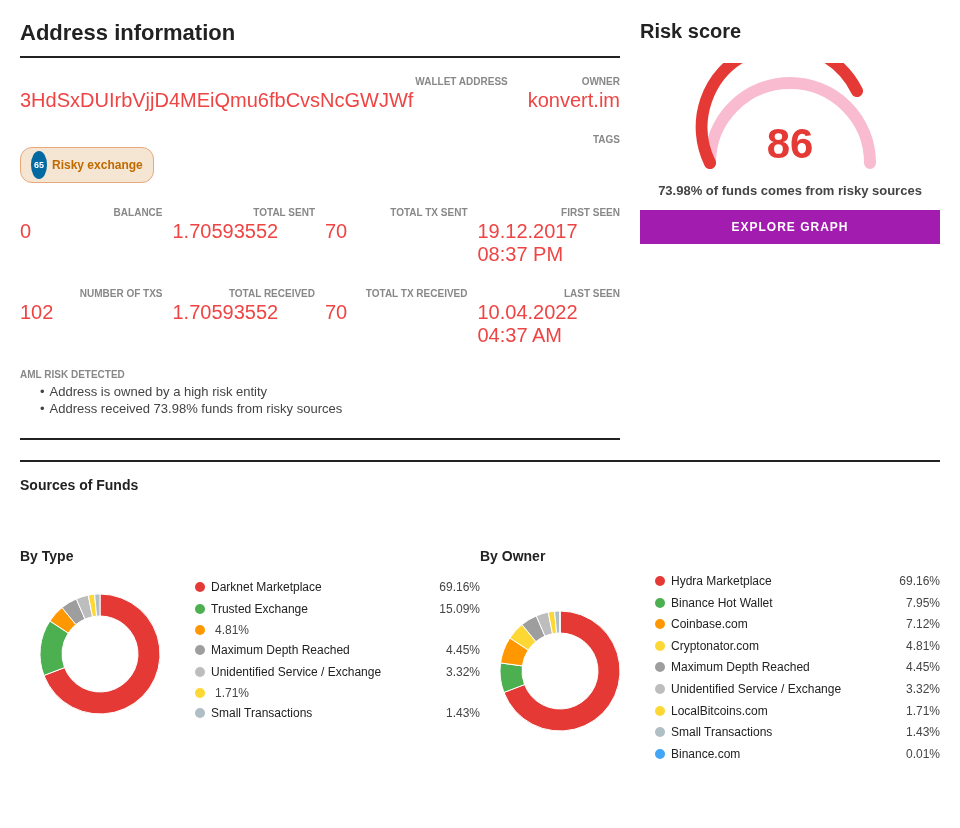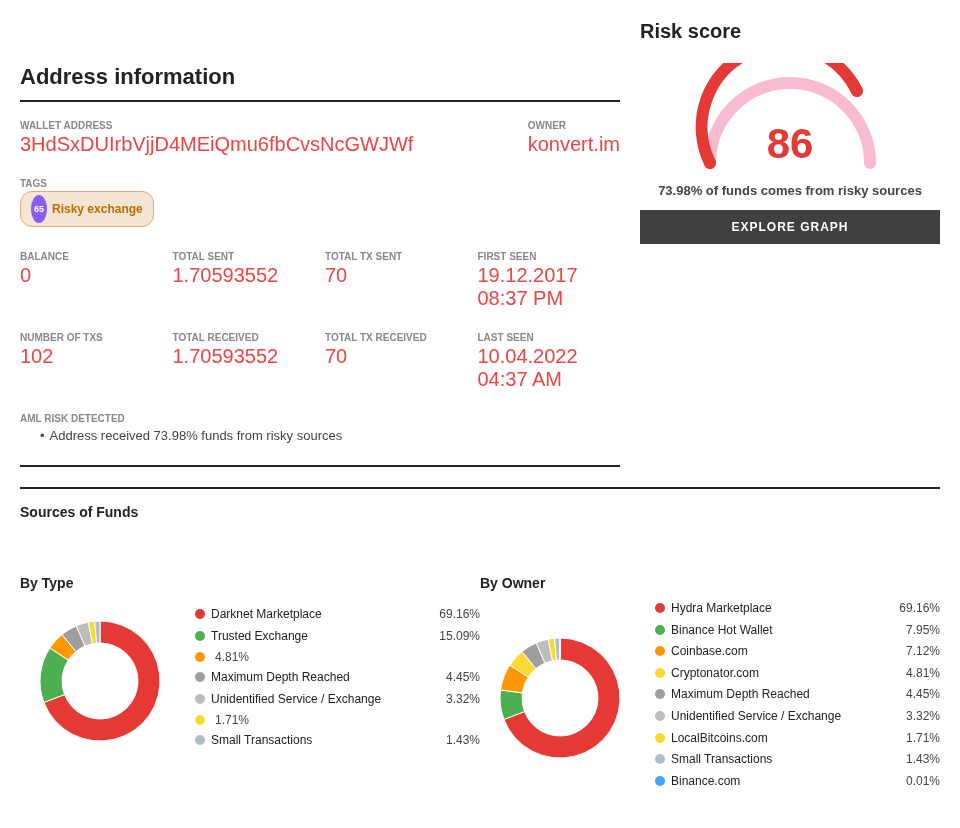--- a/index.html
+++ b/index.html
@@ -2,46 +2,46 @@
 <html><head>
   <meta charset="utf-8">
   <style>
     * { box-sizing: border-box; margin: 0; padding: 0; }
     body { font-family: Arial, sans-serif; background: #fff; color: #222; font-size: 13px; padding: 20px; width: 960px; }
 
     .top-section { display: flex; gap: 20px; }
     .address-info { flex: 1; border-bottom: 2px solid #222; padding-bottom: 20px; }
     .risk-score-panel { width: 300px; }
 
-    h1 { font-size: 22px; font-weight: 700; margin-bottom: 18px; border-bottom: 2px solid #222; padding-bottom: 10px; margin-top: 44px; }
+    h1 { font-size: 22px; font-weight: 700; margin-bottom: 18px; border-bottom: 2px solid #222; padding-bottom: 10px; }
     h2 { font-size: 20px; font-weight: 700; margin-bottom: 10px; }
 
-    .field-label { font-size: 10px; font-weight: 700; color: #888; text-transform: uppercase; margin-bottom: 2px; }
+    .field-label { font-size: 10px; font-weight: 700; color: #888; text-transform: uppercase; margin-bottom: 2px; text-align: right; }
     .field-value { font-size: 20px; color: #ef4444; margin-bottom: 12px; }
 
     .address-grid { display: grid; grid-template-columns: 1fr auto; gap: 0 20px; margin-bottom: 10px; }
     .stats-grid { display: grid; grid-template-columns: repeat(4, 1fr); gap: 10px; margin: 10px 0; }
     .stats-grid2 { display: grid; grid-template-columns: repeat(4, 1fr); gap: 10px; margin: 10px 0; }
 
     .tag { display: inline-flex; align-items: center; gap: 5px; background: #f5e6d3; border: 1px solid #e8a87c; border-radius: 12px; padding: 3px 10px; font-size: 12px; color: #c06a00; font-weight: 600; margin-bottom: 12px; }
-    .tag-icon { background: #8b5cf6; color: #fff; border-radius: 50%; width: 16px; height: 28px; font-size: 9px; display: inline-flex; align-items: center; justify-content: center; font-weight: 700; }
+    .tag-icon { background: #0369a1; color: #fff; border-radius: 50%; width: 16px; height: 28px; font-size: 9px; display: inline-flex; align-items: center; justify-content: center; font-weight: 700; }
 
     .aml-section { }
     .aml-label { font-size: 10px; font-weight: 700; color: #888; text-transform: uppercase; margin-bottom: 4px; }
     .aml-item { font-size: 13px; color: #444; padding-left: 20px; margin-bottom: 2px; }
     .aml-item::before { content: '•'; margin-right: 5px; }
 
     
     .risk-panel { text-align: center; padding: 10px 0; }
     .gauge-container { position: relative; width: 200px; height: 110px; margin: 0 auto 10px; }
     .gauge-svg { width: 200px; height: 110px; }
     .risk-number { font-size: 42px; font-weight: 700; color: #e53935; position: absolute; bottom: 5px; left: 50%; transform: translateX(-50%); }
     .risk-desc { font-size: 13px; color: #444; margin-bottom: 12px; }
     .risk-desc span { font-weight: 700; }
-    .explore-btn { background: #404040; color: #fff; border: none; padding: 10px 20px; font-size: 12px; font-weight: 700; letter-spacing: 1px; cursor: pointer; width: 100%; text-transform: uppercase; }
+    .explore-btn { background: #a21caf; color: #fff; border: none; padding: 10px 20px; font-size: 12px; font-weight: 700; letter-spacing: 1px; cursor: pointer; width: 100%; text-transform: uppercase; }
 
     
     .sources-section { margin-top: 20px; border-top: 2px solid #222; padding-top: 15px; }
     .sources-title { font-size: 14px; font-weight: 700; margin-bottom: 15px; }
     .charts-row { display: flex; gap: 0; }
     .chart-panel { flex: 1; margin-top: 40px; }
     .chart-title { font-size: 14px; font-weight: 700; margin-bottom: 10px; color: #222; }
     .chart-inner { display: flex; align-items: center; gap: 15px; }
     .donut-wrap { position: relative; width: 160px; height: 160px; flex-shrink: 0; }
     .legend { flex: 1; }
@@ -104,20 +104,21 @@
         <div class="field-label">TOTAL TX RECEIVED</div>
         <div class="field-value">70</div>
       </div>
       <div>
         <div class="field-label">LAST SEEN</div>
         <div class="field-value">10.04.2022 04:37 AM</div>
       </div>
     </div>
     <div class="aml-section">
       <div class="aml-label">AML RISK DETECTED</div>
+      <div class="aml-item">Address is owned by a high risk entity</div>
       <div class="aml-item">Address received 73.98% funds from risky sources</div>
     </div>
   </div>
 
   <div class="risk-score-panel">
     <h2>Risk score</h2>
     <div class="risk-panel">
       <div class="gauge-container">
         <svg class="gauge-svg" viewBox="0 0 200 110">
 

